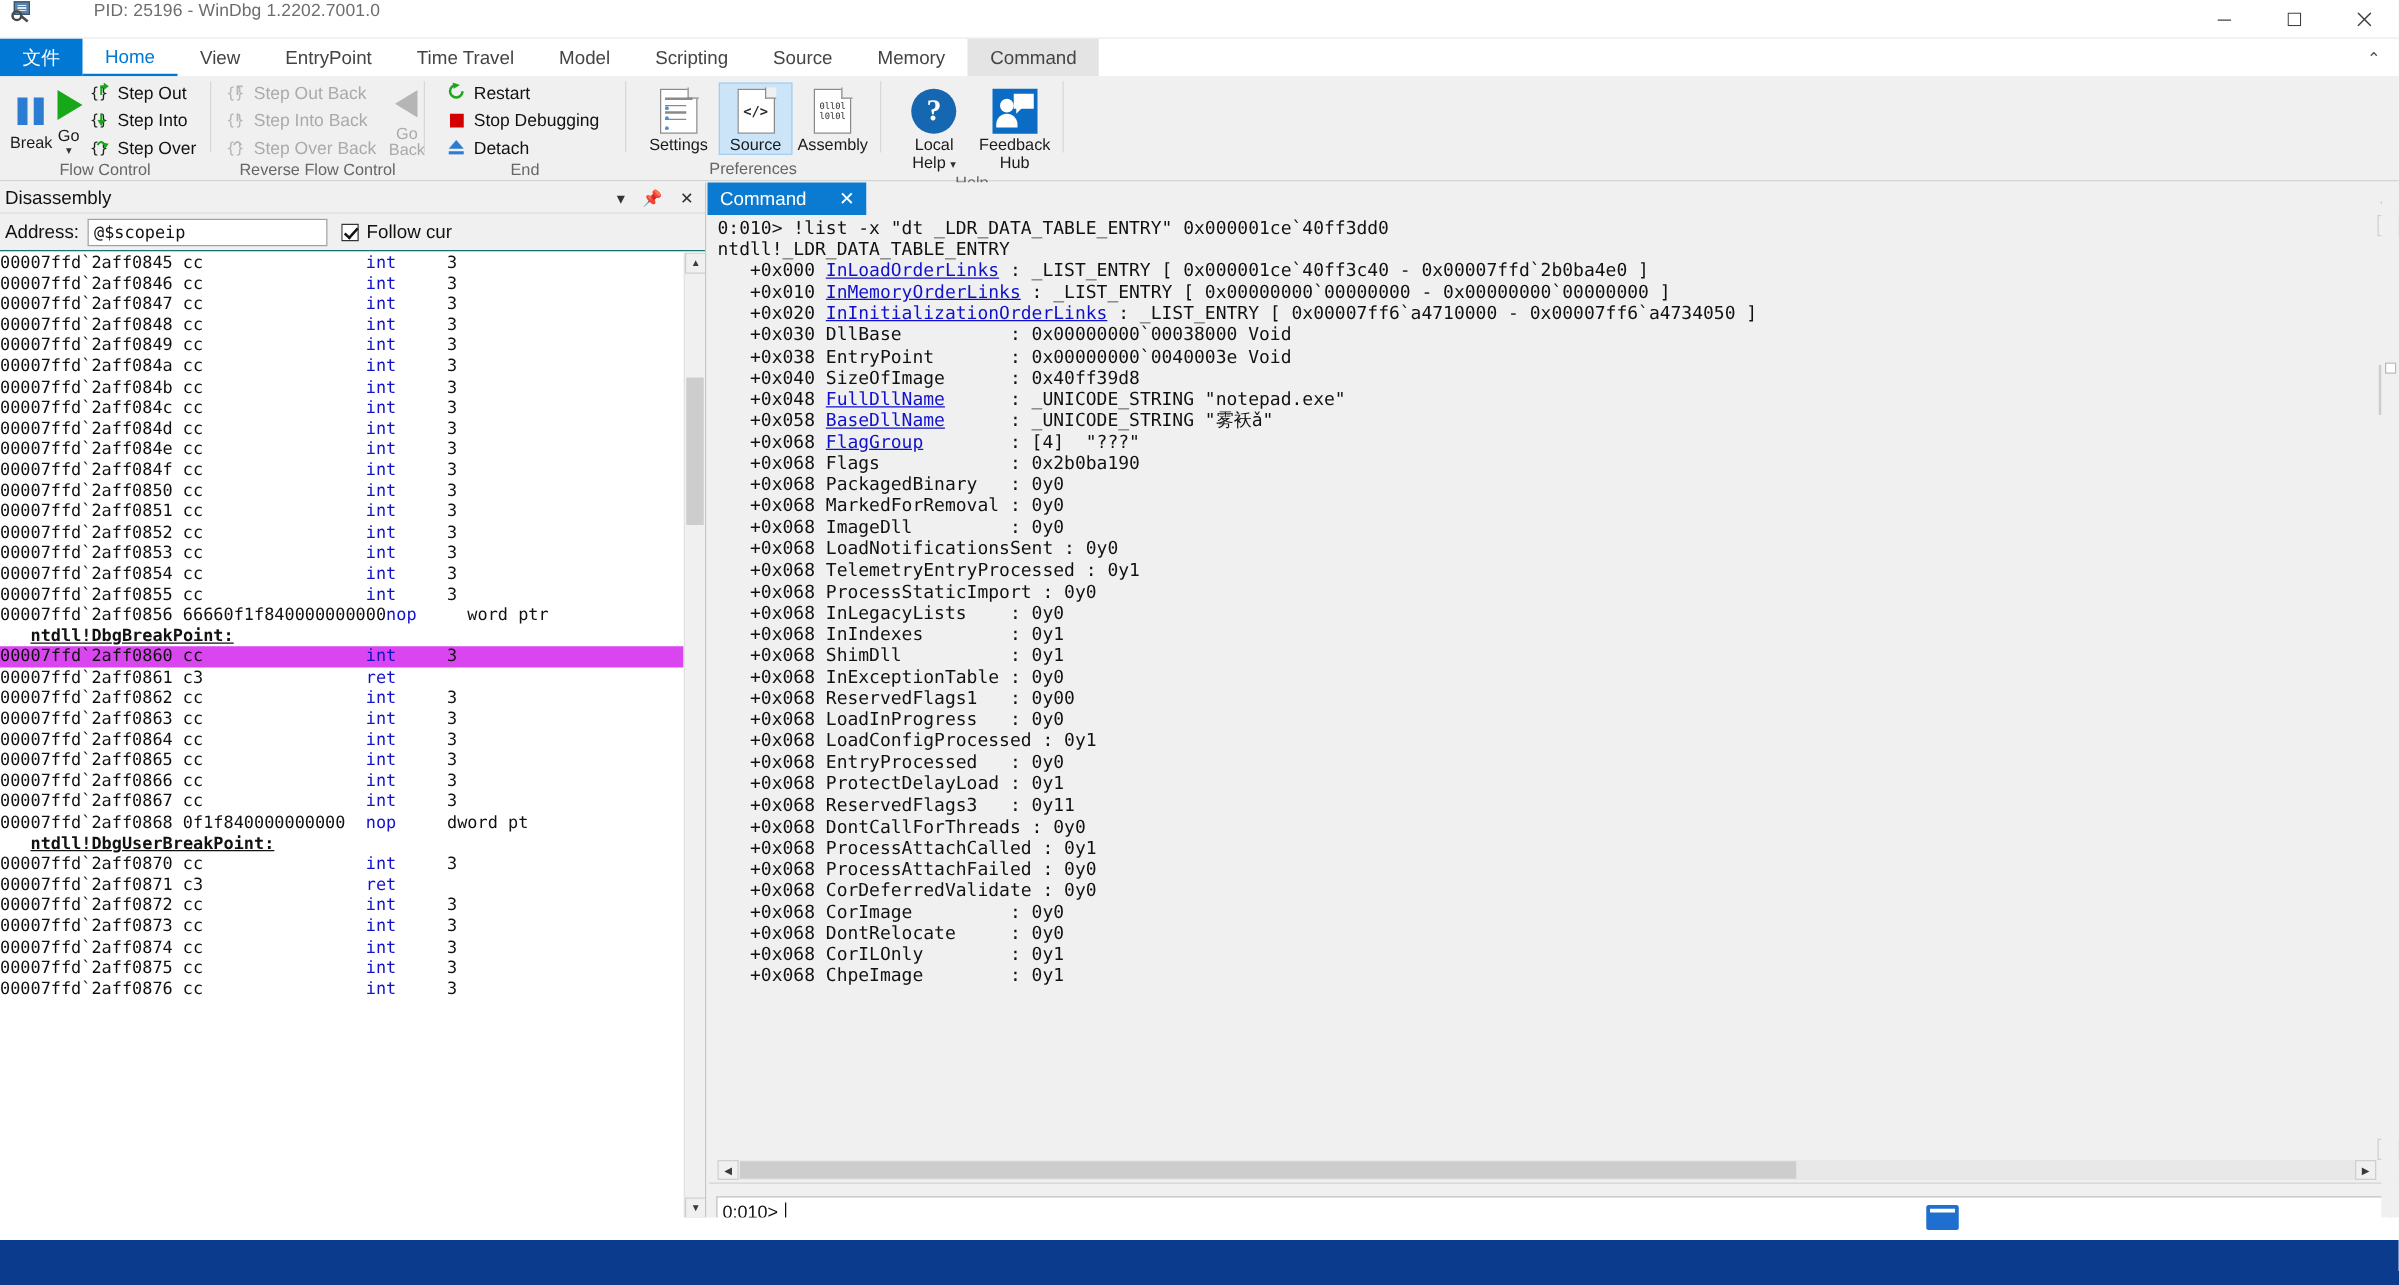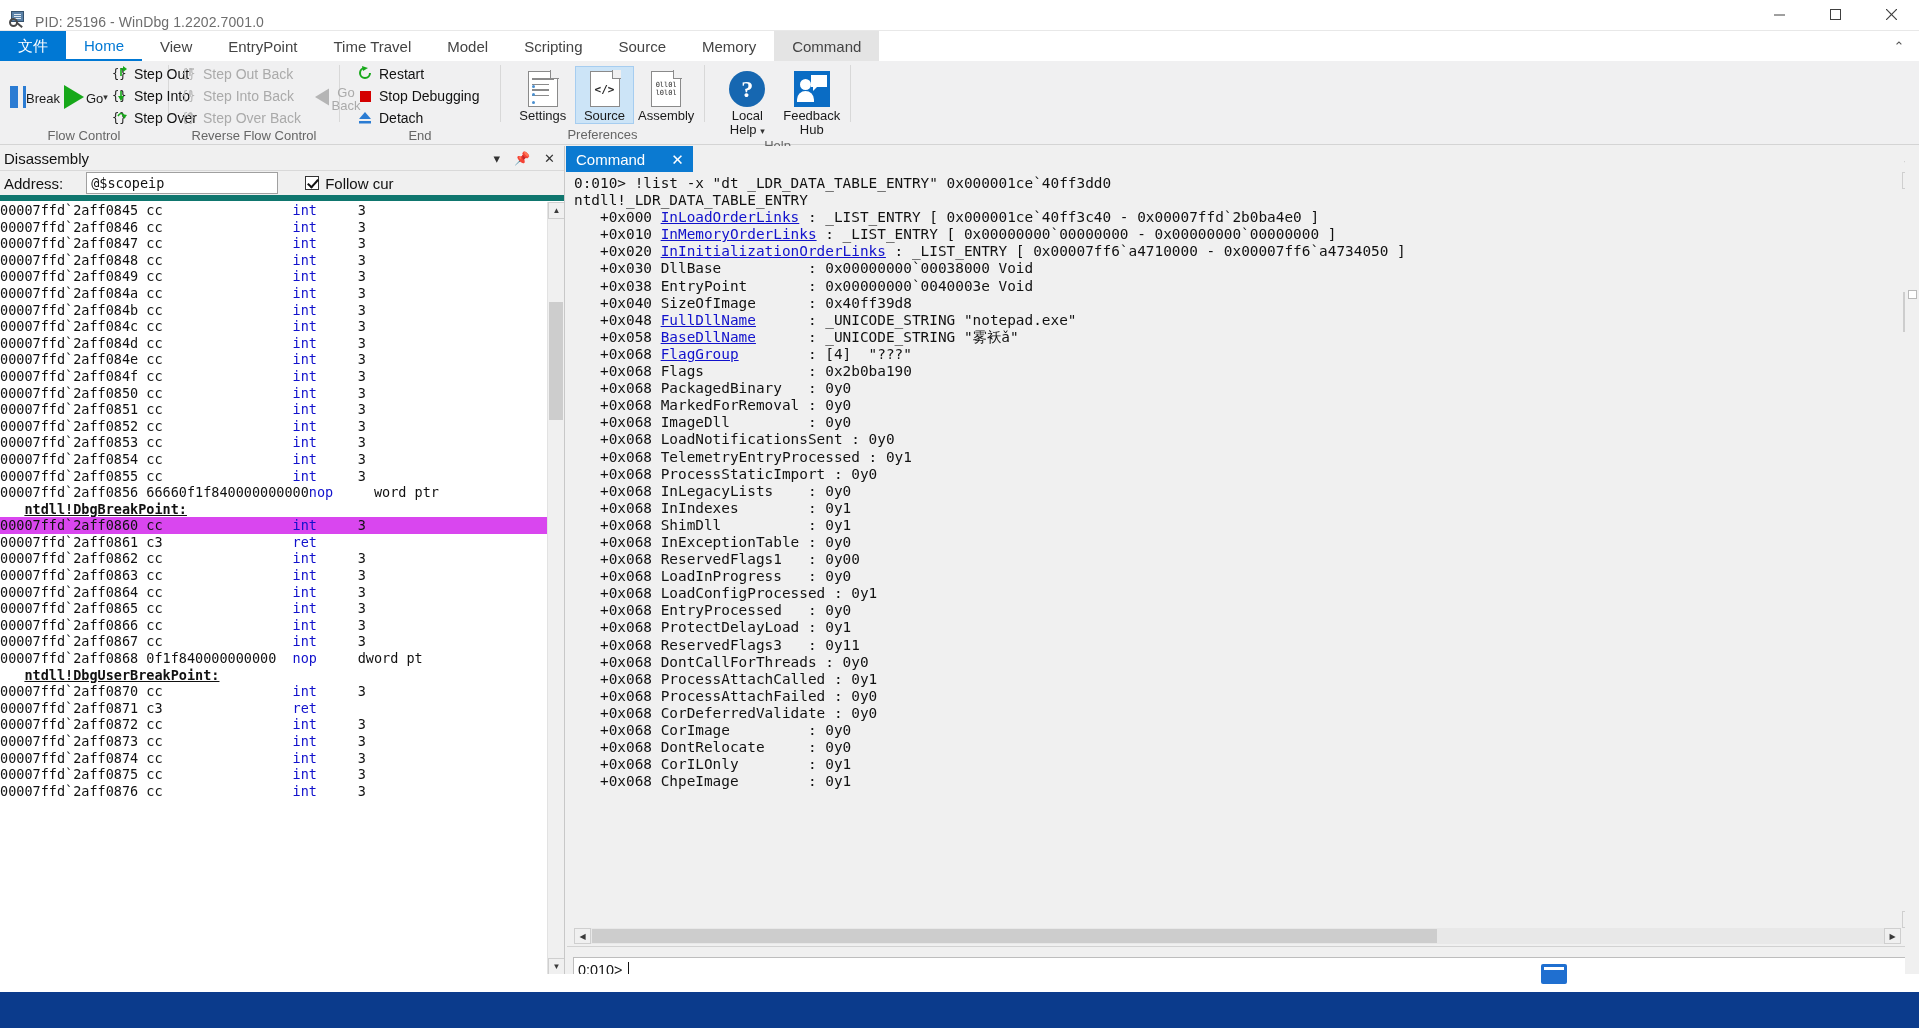--- a/index.html
+++ b/index.html
@@ -7,22 +7,23 @@
     width: 1919px; height: 1028px;
     font-family: "Liberation Sans", sans-serif;
     background: #ffffff;
     overflow: hidden;
   }
   .app { position: relative; width: 1919px; height: 1028px; background: #f0f0f0; }
 
   
   .titlebar {
     position: absolute; top: 0; left: 0; width: 1919px; height: 31px;
-    background: #ffffff; display: flex; align-items: flex-end;
+    background: #ffffff; display: flex; align-items: flex-start;
     border-bottom: 1px solid #e8e8e8;
+    gap: 40px;
   }
   .title-icon {
     width: 20px; height: 20px; margin-left: 8px; margin-right: 7px;
     position: relative; flex: none;
   }
   .title-icon .chip {
     position: absolute; left: 3px; top: 1px; width: 13px; height: 11px;
     background: #5b82a8; border: 1px solid #35526e;
   }
   .title-icon .chip::after {
@@ -75,21 +76,21 @@
     display: flex; align-items: stretch;
   }
   .rgroup { display: flex; flex-direction: column; position: relative; }
   .rgroup-inner { flex: 1; display: flex; align-items: center; padding: 2px 8px 0 8px; }
   .rgroup-label {
     height: 17px; text-align: center; font-size: 13px; color: #666666;
   }
   .rsep { width: 1px; background: #d8d8d8; margin: 4px 0 22px 0; }
 
   .bigbtn {
-    display: flex; align-items: center; justify-content: flex-start;
+    display: flex; flex-direction: column; align-items: center; justify-content: flex-start;
     width: 52px; padding-top: 3px;
   }
   .bigbtn .lbl { font-size: 13px; color: #1a1a1a; margin-top: 3px; text-align: center; line-height: 13px; }
   .bigbtn.dis .lbl { color: #aaaaaa; }
 
   .stack { display: flex; flex-direction: column; justify-content: center; gap: 1px; }
   .smallbtn { display: flex; align-items: center; height: 21px; padding: 0 4px; }
   .smallbtn .lbl { font-size: 14px; color: #111111; margin-left: 6px; white-space: nowrap; }
   .smallbtn.dis .lbl { color: #aaaaaa; }
 
@@ -167,22 +168,21 @@
   .pane-title-plain {
     font-size: 15px; color: #111111; padding-left: 4px;
   }
   .pane-head-actions { margin-left: auto; display: flex; align-items: center; gap: 14px; padding-right: 9px; }
   .hd-ico { font-size: 13px; color: #333; line-height: 1; }
 
   
   #disasm { left: 0; top: 0; width: 565px; height: 846px; border-right: 1px solid #c8c8c8; }
   .addrbar {
     height: 30px; background: #f0f0f0; display: flex; align-items: center; padding-left: 4px;
-    border-bottom: 6px solid #0f766e;
-    gap: 16px;
+    border-bottom: 1px solid #0f766e;
   }
   .addrbar label { font-size: 15px; color: #111; margin-right: 7px; }
   .addr-input {
     width: 192px; height: 22px; background: #ffffff; border: 1px solid #a0a0a0;
     font-family: "DejaVu Sans Mono", monospace; font-size: 13.5px; color: #111;
     display: flex; align-items: center; padding-left: 4px;
   }
   .chkwrap { display: flex; align-items: center; margin-left: 11px; overflow: hidden; }
   .chkbox {
     width: 14px; height: 14px; border: 1px solid #333; background: #fff;

